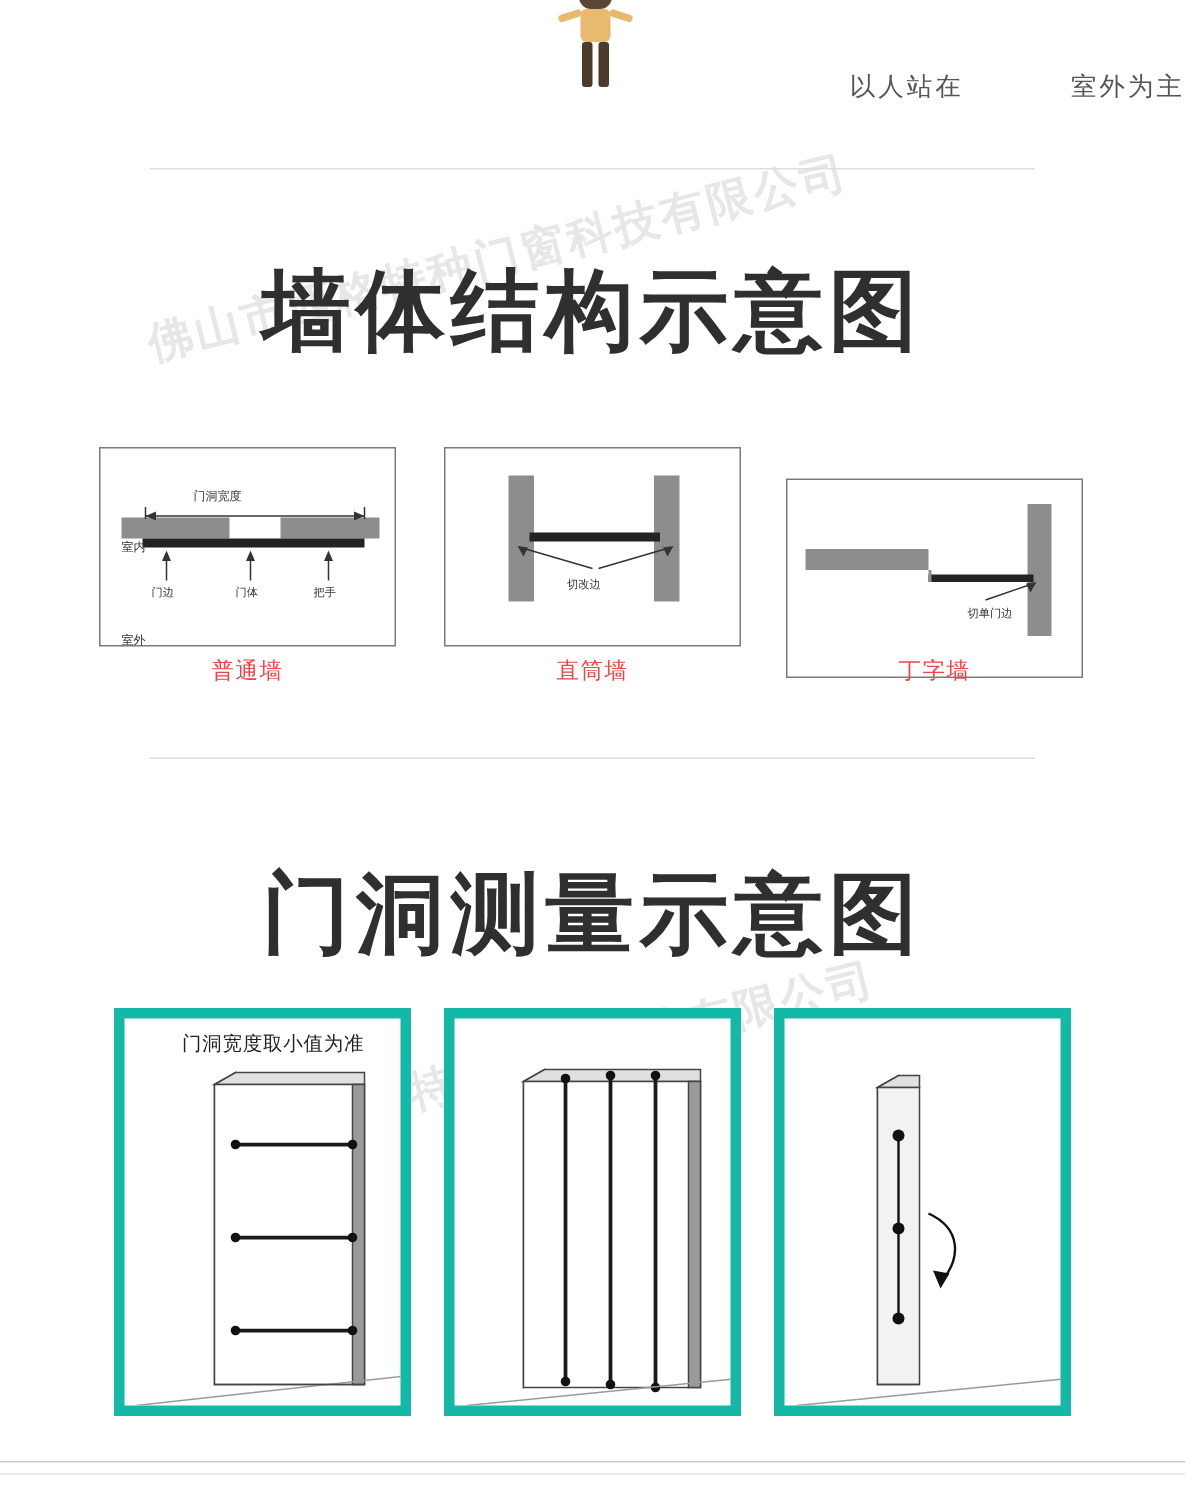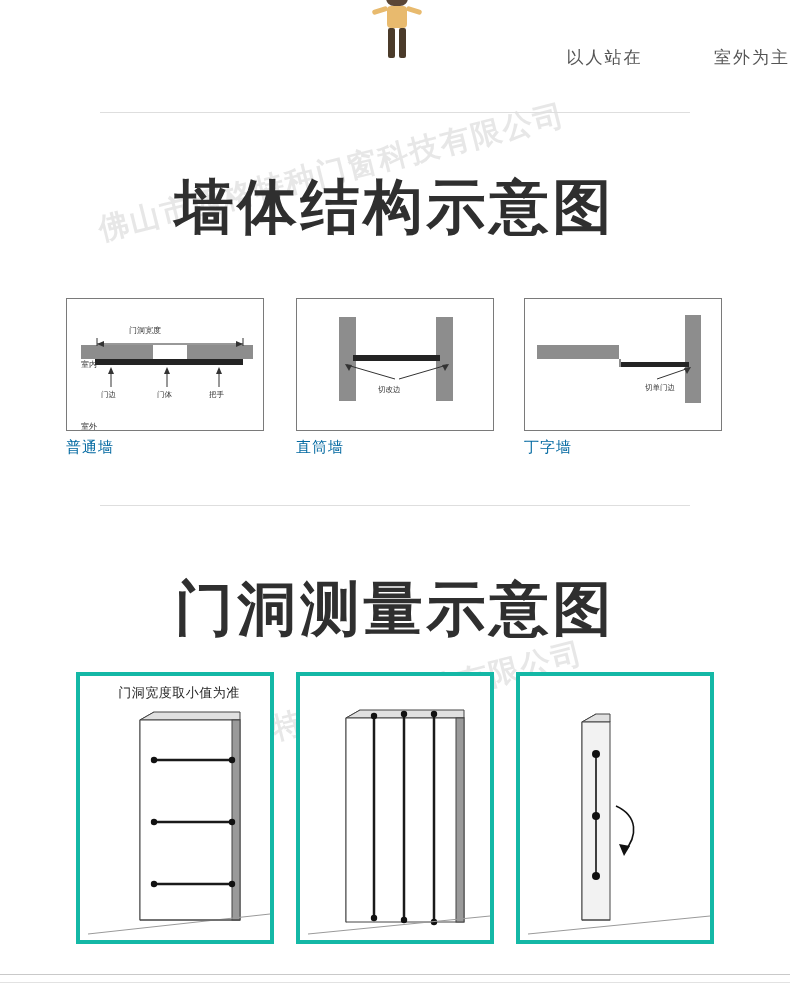--- a/index.html
+++ b/index.html
@@ -127,29 +127,29 @@
     position: absolute;
     top: 0;
     width: 198px;
     height: 133px;
     border: 1px solid #7a7a7a;
     background: #fff;
     box-sizing: border-box;
   }
   .wc-1 { left: 66px; }
   .wc-2 { left: 296px; }
-  .wc-3 { left: 524px; }
+  .wc-3 { left: 524px; margin-top: 21px; }
 
   .wall-label {
     position: absolute;
     top: 140px;
     width: 198px;
-    text-align: left;
+    text-align: center;
     font-size: 15px;
-    color: #0369a1;
+    color: #ef4444;
     letter-spacing: 1px;
   }
   .wl-1 { left: 66px; }
   .wl-2 { left: 296px; }
   .wl-3 { left: 524px; }
 
   
   .blk { position: absolute; background: #8d8d8d; }
   .door-bar { position: absolute; background: #232323; }
   .tiny {
@@ -171,21 +171,21 @@
     left: 0;
     top: 672px;
     width: 790px;
     height: 290px;
   }
   .door-card {
     position: absolute;
     top: 0;
     width: 198px;
     height: 272px;
-    border: 4px solid #14b8a6;
+    border: 7px solid #14b8a6;
     background: #fff;
     box-sizing: border-box;
     overflow: hidden;
   }
   .dc-1 { left: 76px; }
   .dc-2 { left: 296px; }
   .dc-3 { left: 516px; }
 
   .door-title {
     position: absolute;

